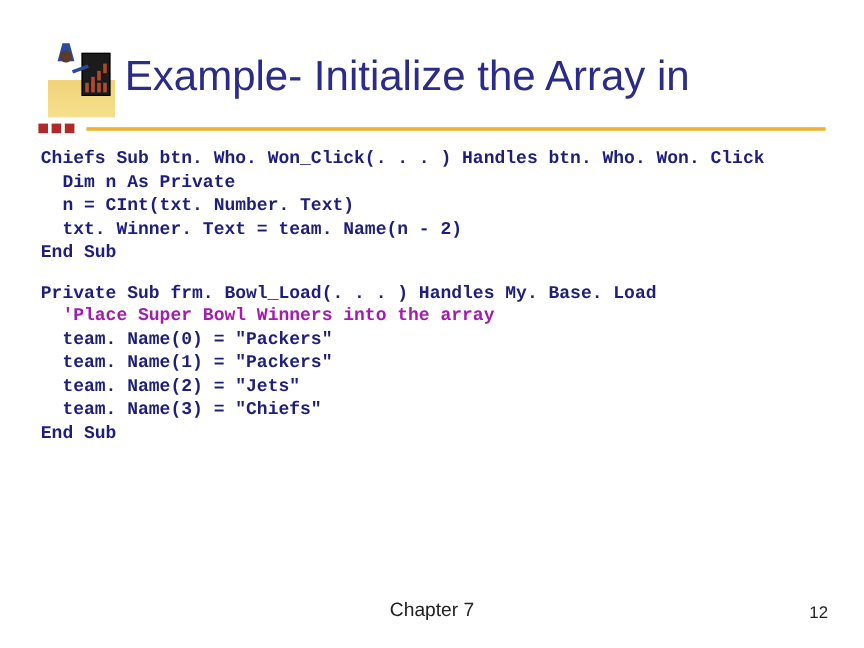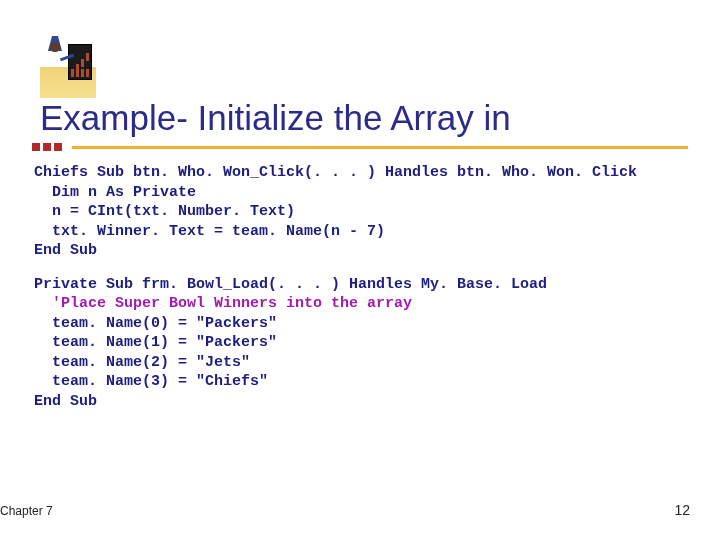--- a/index.html
+++ b/index.html
@@ -13,23 +13,22 @@
     position: relative;
   }
   .slide {
     position: relative;
     width: 720px;
     height: 540px;
     box-sizing: border-box;
   }
   .header {
     display: flex;
-    align-items: flex-start;
+    align-items: center;
     padding: 30px 40px 0 40px;
-    flex-direction: column;
   }
   .icon-box {
     width: 56px;
     height: 62px;
     margin-right: 8px;
     flex-shrink: 0;
     position: relative;
     overflow: hidden;
     background: #fff;
     margin-top:6px;
@@ -129,21 +128,22 @@
     color: #1e1e7e;
     white-space: pre;
     margin: 14px 0 0 34px;
   }
   .code .cm { color: #a21caf; }
   .footer {
     position: absolute;
     bottom: 22px;
     left: 0;
     width: 100%;
-    font-size: 12px;
+    text-align: center;
+    font-size: 16px;
     color: #222;
   }
   .pagenum {
     position: absolute;
     bottom: 22px;
     right: 30px;
     font-size: 14px;
     color: #222;
   }
 </style>
@@ -173,21 +173,21 @@
         <span></span>
         <span></span>
       </div>
     <div class="line"></div>
   </div>
 
 
   <div class="code"><span>Chiefs Sub btn. Who. Won_Click(. . . ) Handles btn. Who. Won. Click</span>
 <span>  Dim n As Private</span>
 <span>  n = CInt(txt. Number. Text)</span>
-<span>  txt. Winner. Text = team. Name(n - 7)</span>
+<span>  txt. Winner. Text = team. Name(n - 2)</span>
 <span>End Sub</span></div>
 
   <div class="code"><span>Private Sub frm. Bowl_Load(. . . ) Handles My. Base. Load</span>
 <span class="cm">  'Place Super Bowl Winners into the array</span>
 <span>  team. Name(0) = "Packers"</span>
 <span>  team. Name(1) = "Packers"</span>
 <span>  team. Name(2) = "Jets"</span>
 <span>  team. Name(3) = "Chiefs"</span>
 <span>End Sub</span></div>
 

